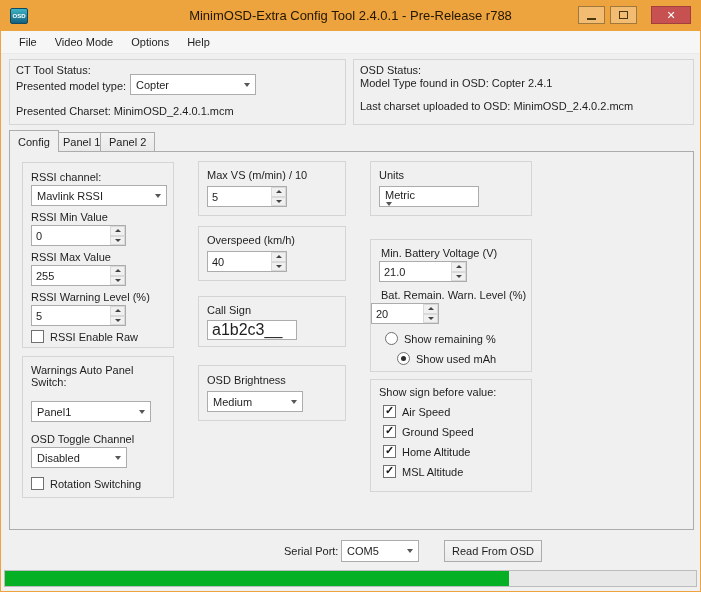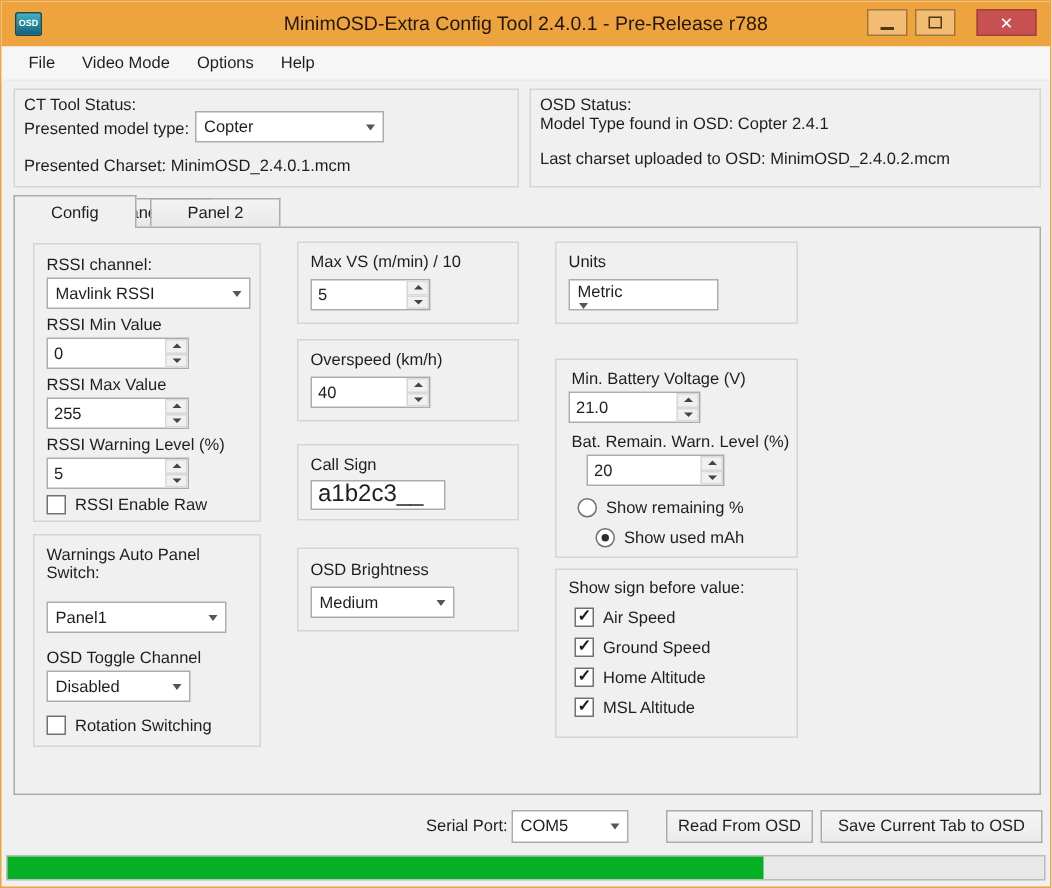--- a/index.html
+++ b/index.html
@@ -41,21 +41,21 @@
   .spin-up::after { content:""; width:0; height:0; border-left:3px solid transparent; border-right:3px solid transparent; border-bottom:3.5px solid #444; }
   .spin-down::after { content:""; width:0; height:0; border-left:3px solid transparent; border-right:3px solid transparent; border-top:3.5px solid #444; }
   .textbox { position:absolute; height:20px; background:#fff; border:1px solid #acacac; padding-left:4px; font-size:16px; font-family:"Liberation Sans",sans-serif; color:#1e1e1e; }
   .check, .radio { position:absolute; display:flex; align-items:center; gap:6px; cursor:default; white-space:nowrap; }
   .checkbox { width:13px; height:13px; background:#fff; border:1px solid #707070; position:relative; flex:0 0 auto; }
   .tick { position:absolute; left:1px; top:-2px; font-size:11px; font-weight:bold; color:#1a1a1a; }
   .rdot { width:13px; height:13px; border-radius:50%; background:#fff; border:1px solid #707070; position:relative; flex:0 0 auto; }
   .rdot.selected::after { content:""; position:absolute; left:3px; top:3px; width:5px; height:5px; border-radius:50%; background:#2e2e2e; }
   .push-btn { position:absolute; height:22px; background:linear-gradient(#f5f5f5,#ebebeb); border:1px solid #acacac; display:flex; align-items:center; justify-content:center; cursor:default; }
   
-  .tab { position:absolute; display:flex; align-items:center; padding:0 24px; border:1px solid #acacac; border-bottom:none; background:linear-gradient(#f3f3f3,#e9e9e9); height:19px; top:131px; cursor:default; }
+  .tab { position:absolute; display:flex; align-items:center; padding:0 8px; border:1px solid #acacac; border-bottom:none; background:linear-gradient(#f3f3f3,#e9e9e9); height:19px; top:131px; cursor:default; }
   .tab.active { height:22px; top:129px; background:#f0f0f0; z-index:3; }
   .tab-panel { position:absolute; left:8px; top:150px; width:685px; height:379px; border:1px solid #acacac; background:#f0f0f0; z-index:1; }
   
   .progress { position:absolute; left:3px; top:569px; width:693px; height:17px; border:1px solid #bcbcbc; background:#e8e8e8; }
   .progress-fill { height:100%; width:0%; background:var(--progress,#06B025); }
 </style>
 </head>
 <body>
 
 <div class="window">
@@ -210,21 +210,21 @@
     <div class="groupbox" style="left:360px; top:87px; width:162px; height:133px;">
       <span class="glabel" style="left:10px; top:7px;">Min. Battery Voltage (V)</span>
       <div class="spinner" style="left:8px; top:21px; width:88px;">
         <span class="spin-value">21.0</span>
         <span class="spin-buttons">
           <span class="spin-btn spin-up"></span>
           <span class="spin-btn spin-down"></span>
         </span>
       </div>
       <span class="glabel" style="left:10px; top:49px;">Bat. Remain. Warn. Level (%)</span>
-      <div class="spinner" style="left:20px; top:63px; width:92px;">
+      <div class="spinner" style="left:0; top:63px; width:68px;">
         <span class="spin-value">20</span>
         <span class="spin-buttons">
           <span class="spin-btn spin-up"></span>
           <span class="spin-btn spin-down"></span>
         </span>
       </div>
       <label class="radio" style="left:14px; top:92px;">
         <span class="rdot"></span>
         <span>Show remaining %</span>
       </label>
@@ -265,21 +265,18 @@
   </div>
 
   <span class="glabel" style="left:283px; top:544px;">Serial Port:</span>
   <div class="combo" style="left:340px; top:539px; width:78px; height:22px;">
     <span class="combo-value">COM5</span>
     <span class="combo-arrow"></span>
   </div>
   <div class="push-btn" style="left:443px; top:539px; width:98px;">
     <span>Read From OSD</span>
   </div>
-  <div class="push-btn" style="left:546px; top:539px; width:148px;">
-    <span>Save Current Tab to OSD</span>
-  </div>
 
   <div class="progress">
     <div class="progress-fill" style="width: 73%;"></div>
   </div>
 
 </div>
 
 </body></html>

